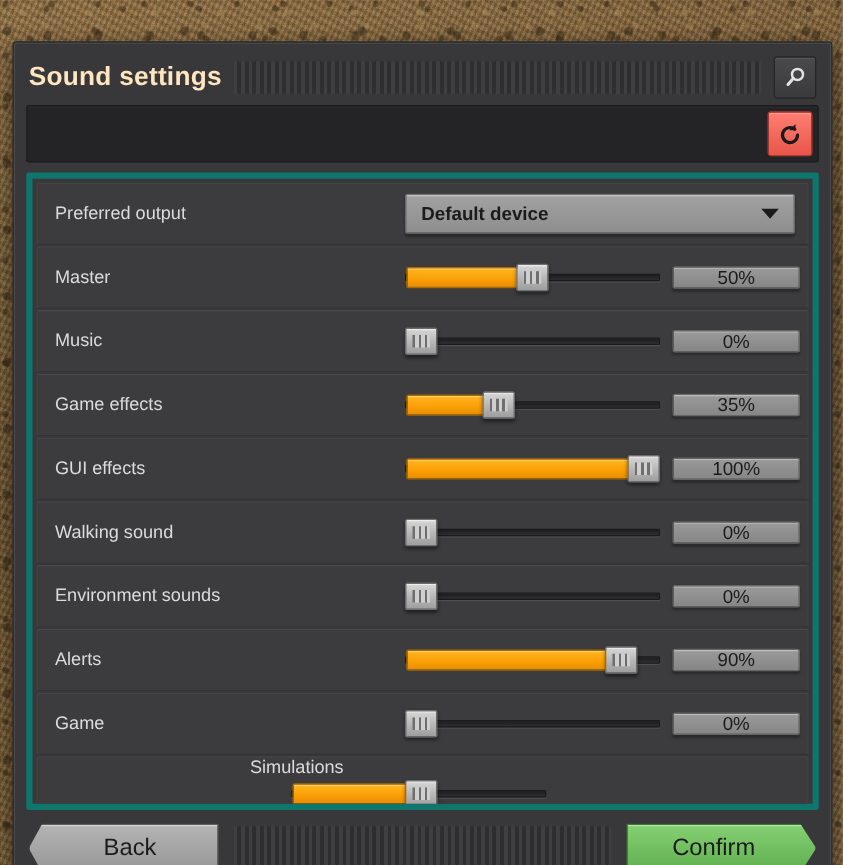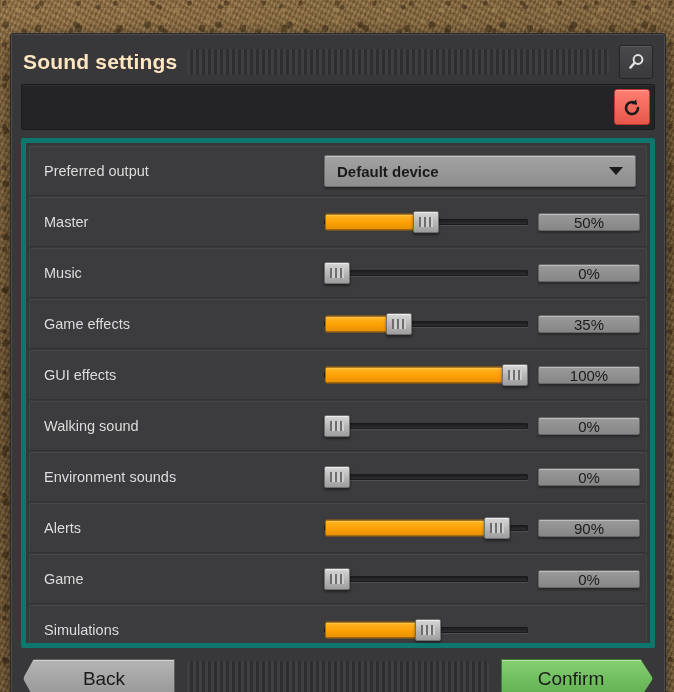--- a/index.html
+++ b/index.html
@@ -134,21 +134,21 @@
     display: flex;
     align-items: center;
     padding: 0 10px 0 14px;
     background: #3c3c3e;
     border: 1px solid #454547;
     border-top-color: #48484a;
     border-bottom-color: #333335;
     border-radius: 2px;
     margin-bottom: 1px;
   }
-  .setting-row:last-child { margin-bottom: 0; }
+  .setting-row:last-child { margin-bottom: 0; flex-direction: column; }
   .row-label {
     color: #dcdcdc;
     font-size: 14.5px;
     white-space: nowrap;
     flex: 0 0 auto;
     width: 280px;
   }
 
   
   .dropdown {

